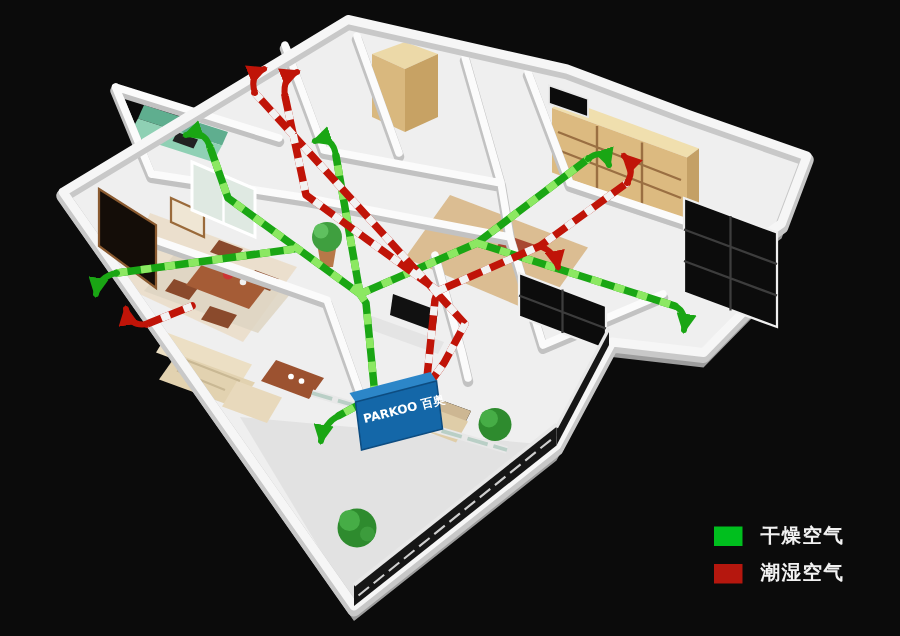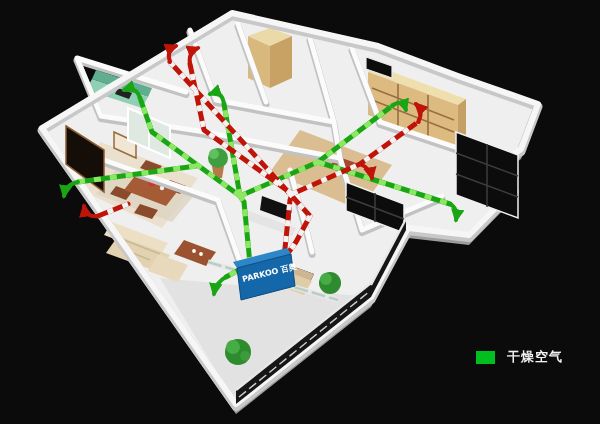--- a/index.html
+++ b/index.html
@@ -182,14 +182,18 @@
       <polygon points="237,268 291,254 295,286 241,300" fill="#1467a8" stroke="#0d4c80" stroke-width="1"></polygon>
       <text x="243" y="282" font-size="8" font-weight="bold" fill="#ffffff" transform="rotate(-14 243 282)">PARKOO 百奥</text>
     </g>
   </svg>
 
   <div class="legend">
     <div class="legend-row">
       <span class="swatch" style="background-color: rgb(0, 191, 30);"></span>
       <span class="legend-label">干燥空气</span>
     </div>
+    <div class="legend-row">
+      <span class="swatch" style="background-color: rgb(181, 23, 14);"></span>
+      <span class="legend-label">潮湿空气</span>
+    </div>
   </div>
 </div>
 
 </body></html>

